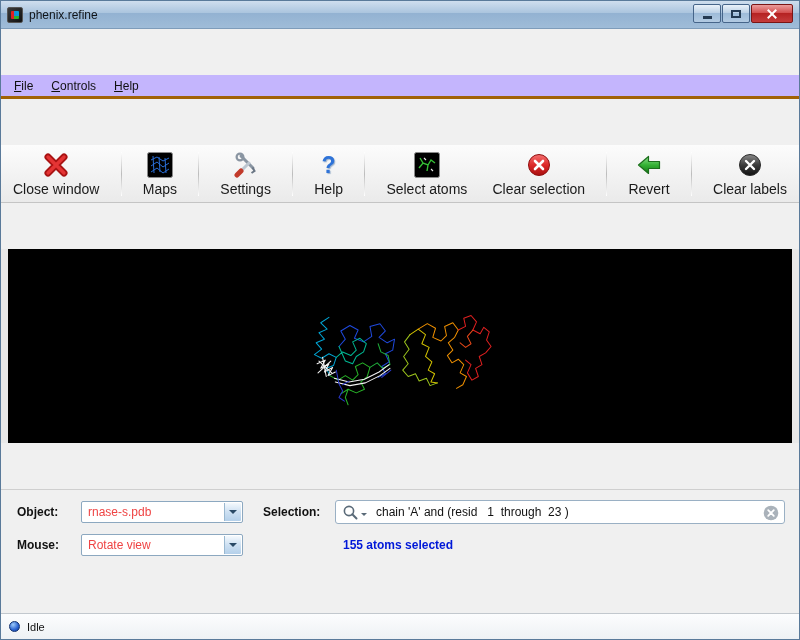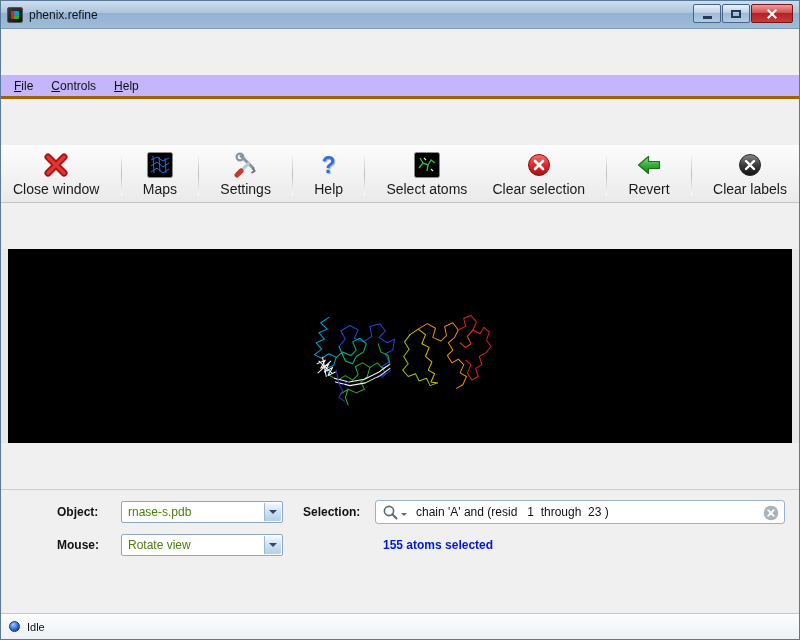--- a/index.html
+++ b/index.html
@@ -96,29 +96,29 @@
   .viewport-wrap { flex: 1 1 auto; background: #e9e9e9; padding: 0 7px; min-height: 0; }
   .viewport { width: 100%; height: 100%; background: #000; overflow: hidden; }
   .viewport svg { display: block; width: 100%; height: 100%; }
 
   
   .panel {
     height: 78px; flex: 0 0 78px; background: #f0f0f0;
     border-top: 1px solid #cfcfcf;
     padding: 10px 14px 0 16px;
   }
-  .prow { display: flex; align-items: center; height: 24px; margin-left: 40px; }
+  .prow { display: flex; align-items: center; height: 24px; }
   .prow + .prow { margin-top: 9px; }
   .plabel { font-size: 12px; font-weight: bold; color: #111; width: 64px; flex: 0 0 64px; }
   .plabel.sel { width: 72px; flex: 0 0 72px; margin-left: 20px; }
   .combo {
     width: 162px; flex: 0 0 162px; height: 22px; background: #fff;
     border: 1px solid #8ca8c0; border-radius: 2px;
     display: flex; align-items: center; padding-left: 6px;
-    font-size: 12px; color: #4d7c0f; position: relative;
+    font-size: 12px; color: #ef4444; position: relative;
   }
   .combo-arrow {
     position: absolute; right: 1px; top: 1px; bottom: 1px; width: 17px;
     background: linear-gradient(#f4f9fd, #cde0f2 50%, #b4d0ea);
     border-left: 1px solid #9ab8d0; border-radius: 0 1px 1px 0;
     display: flex; align-items: center; justify-content: center;
   }
   .combo-arrow::after {
     content:""; border: 4px solid transparent; border-top-color: #2a4a66; margin-top: 4px;
   }

